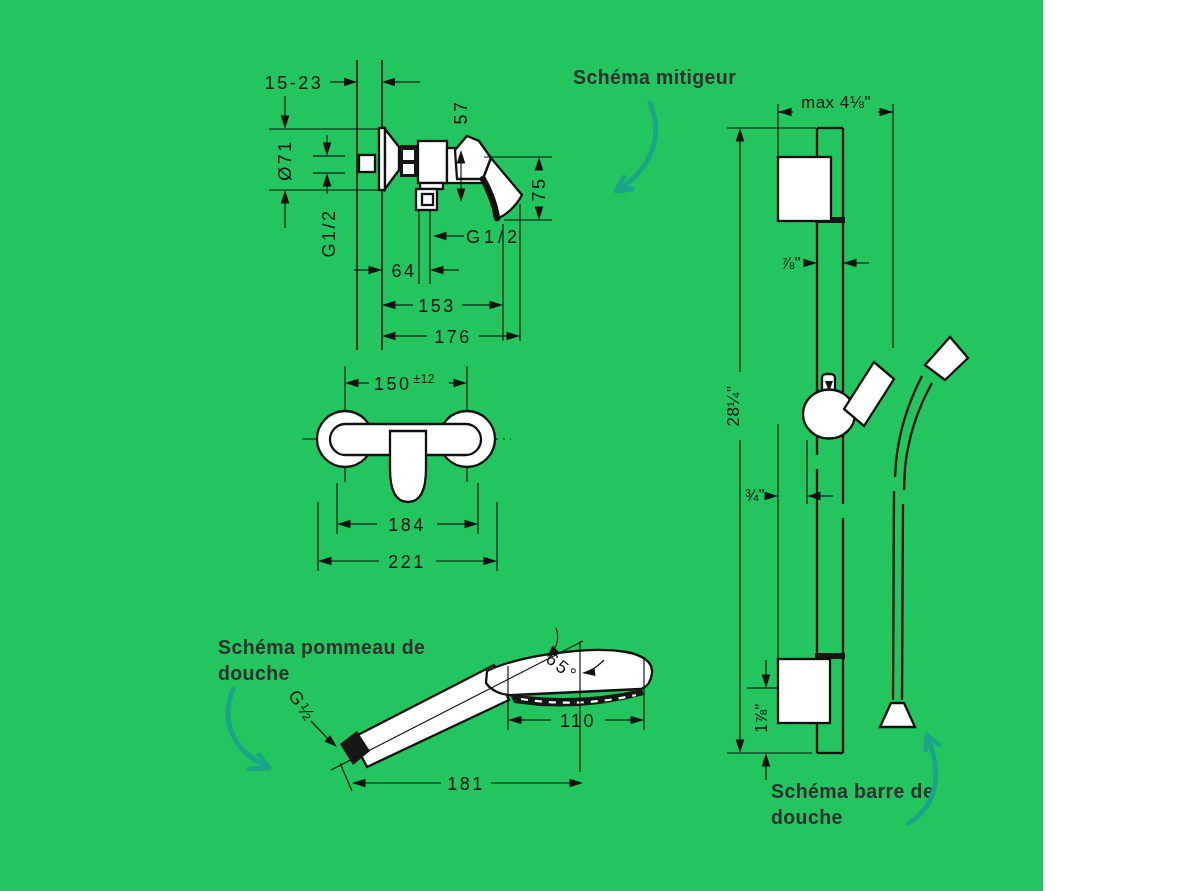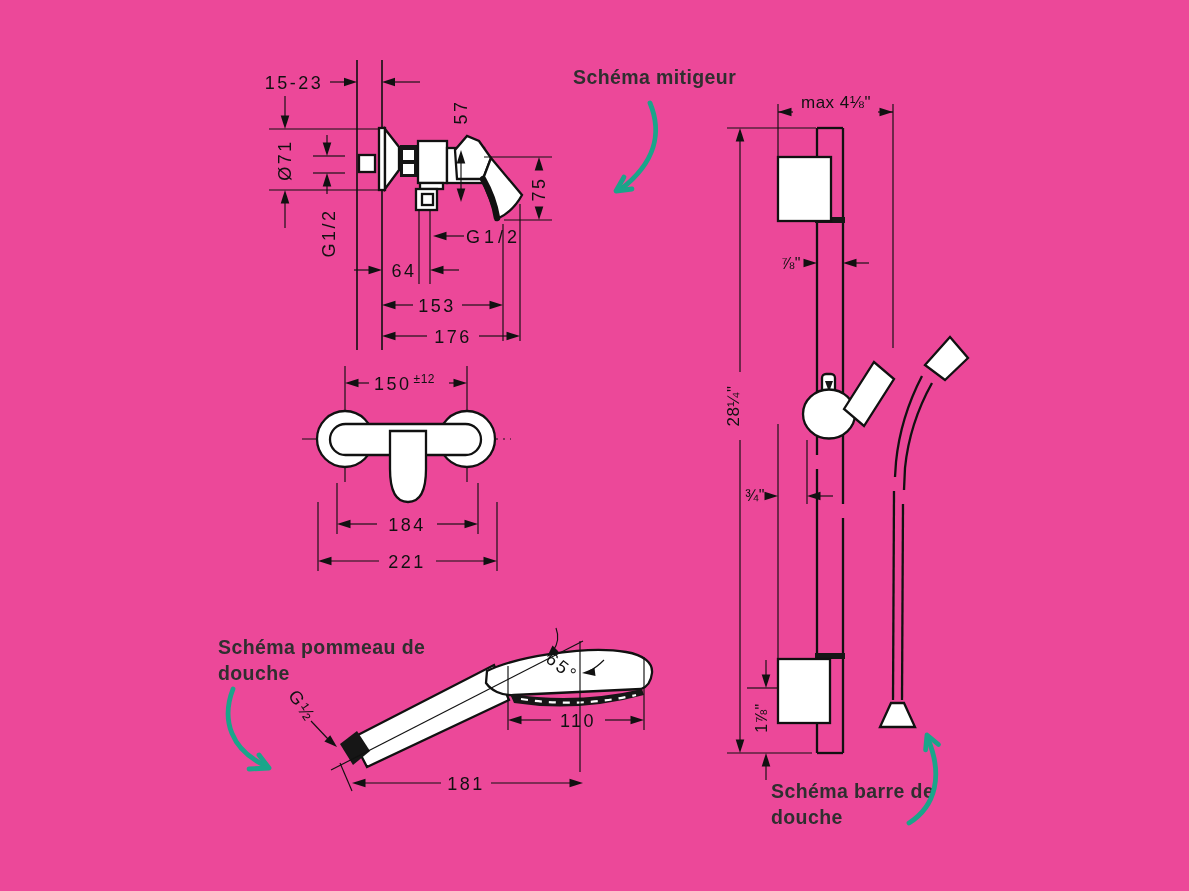--- a/index.html
+++ b/index.html
@@ -1,16 +1,16 @@
 <!DOCTYPE html>
 <html><head>
 <meta charset="utf-8">
 <style>
   html,body{margin:0;padding:0;background:#fff;}
-  .stage{position:relative;width:1189px;height:891px;background:#ec4899;overflow:hidden;
+  .stage{position:relative;width:1043px;height:891px;background:#22c55e;overflow:hidden;
          font-family:"Liberation Sans",sans-serif;}
   svg{position:absolute;left:0;top:0;}
   .ln{stroke:#111;stroke-width:2.3;fill:none;}
   .fw{stroke:#111;stroke-width:2.3;fill:#fff;}
   .thin{stroke:#111;stroke-width:1.15;fill:none;}
   .ar{fill:#111;stroke:none;}
   .dk{fill:#161616;stroke:none;}
   .dim{font-size:18px;letter-spacing:2.5px;fill:#111;}
   .dimS{font-size:16px;letter-spacing:.5px;fill:#111;}
   .sup{font-size:12px;letter-spacing:.5px;fill:#111;}

